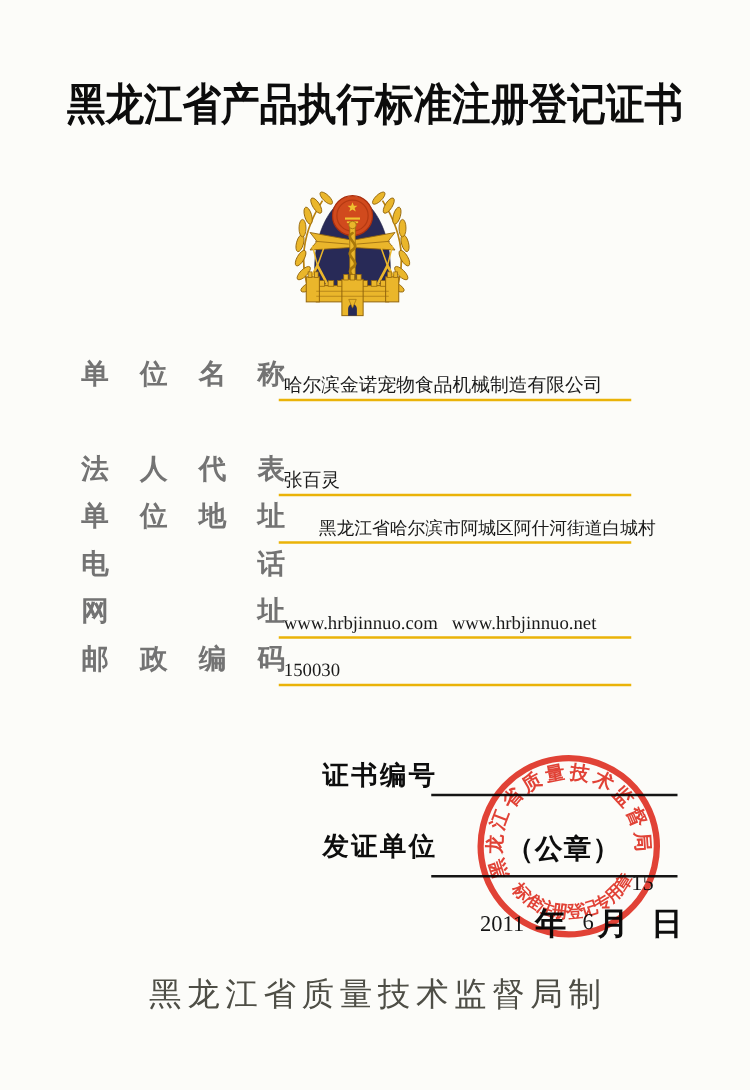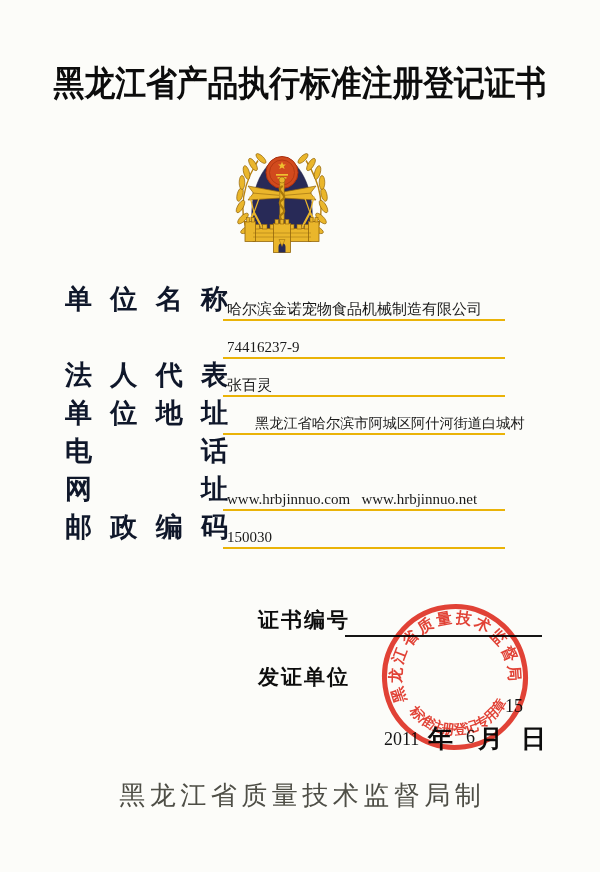--- a/index.html
+++ b/index.html
@@ -12,21 +12,21 @@
     position:absolute;top:60px;left:0;width:600px;text-align:center;
     font-size:35px;font-weight:bold;letter-spacing:0;color:#0c0c0c;
     transform:scaleX(.88);transform-origin:50% 50%;white-space:nowrap;
     font-family:"Liberation Serif","DejaVu Serif",serif;
   }
   .emblem{position:absolute;left:232px;top:136px;width:100px;height:121px;}
   .fields{position:absolute;left:0;top:0;width:600px;}
   .frow{position:absolute;left:0;width:600px;height:38px;}
   .flabel{
     position:absolute;left:65px;top:0;width:163px;
-    font-size:27px;font-weight:bold;line-height:26px;color:#0f172a;
+    font-size:22px;font-weight:bold;line-height:26px;color:#737373;
     text-align:justify;text-align-last:justify;text-justify:inter-character;
     white-space:nowrap;letter-spacing:0;font-family:Liberation Serif, serif;
   }
   .fline{
     position:absolute;left:223px;top:10px;width:282px;height:23px;
     border-bottom:2px solid #eab308;
   }
   .fvalue{
     position:absolute;left:4px;bottom:1px;white-space:pre;
     font-size:15px;line-height:17px;color:#1a1a1a;
@@ -133,23 +133,20 @@
   </svg>
 
   <div class="fields">
     <div class="frow" style="top:286px">
       <div class="flabel">单位名称</div>
       <div class="fline">
         <span class="fvalue">哈尔滨金诺宠物食品机械制造有限公司</span>
       </div>
     </div>
     <div class="frow" style="top:324px">
-      <div class="fline">
-        <span class="fvalue">74416237-9</span>
-      </div>
     </div>
     <div class="frow" style="top:362px">
       <div class="flabel">法人代表</div>
       <div class="fline">
         <span class="fvalue">张百灵</span>
       </div>
     </div>
     <div class="frow" style="top:400px">
       <div class="flabel">单位地址</div>
       <div class="fline">
@@ -172,20 +169,23 @@
       </div>
     </div>
   </div>
 
   <div class="certlabel" style="top:606px">证书编号</div>
   <div class="certline" style="top:613px;height:22px">
     <span></span>
   </div>
 
   <div class="certlabel" style="top:663px">发证单位</div>
+  <div class="certline" style="top:668px;height:32px">
+    <span class="gongzhang">（公章）</span>
+  </div>
 
   <div class="datewrap">
     <span class="d-num" style="left:384px;top:729px">2011</span>
     <span class="d-cjk" style="left:428px;top:722px">年</span>
     <span class="d-num" style="left:466px;top:727px">6</span>
     <span class="d-cjk" style="left:478px;top:722px">月</span>
     <span class="d-num" style="left:505px;top:696px">15</span>
     <span class="d-cjk" style="left:521px;top:722px">日</span>
   </div>
 

